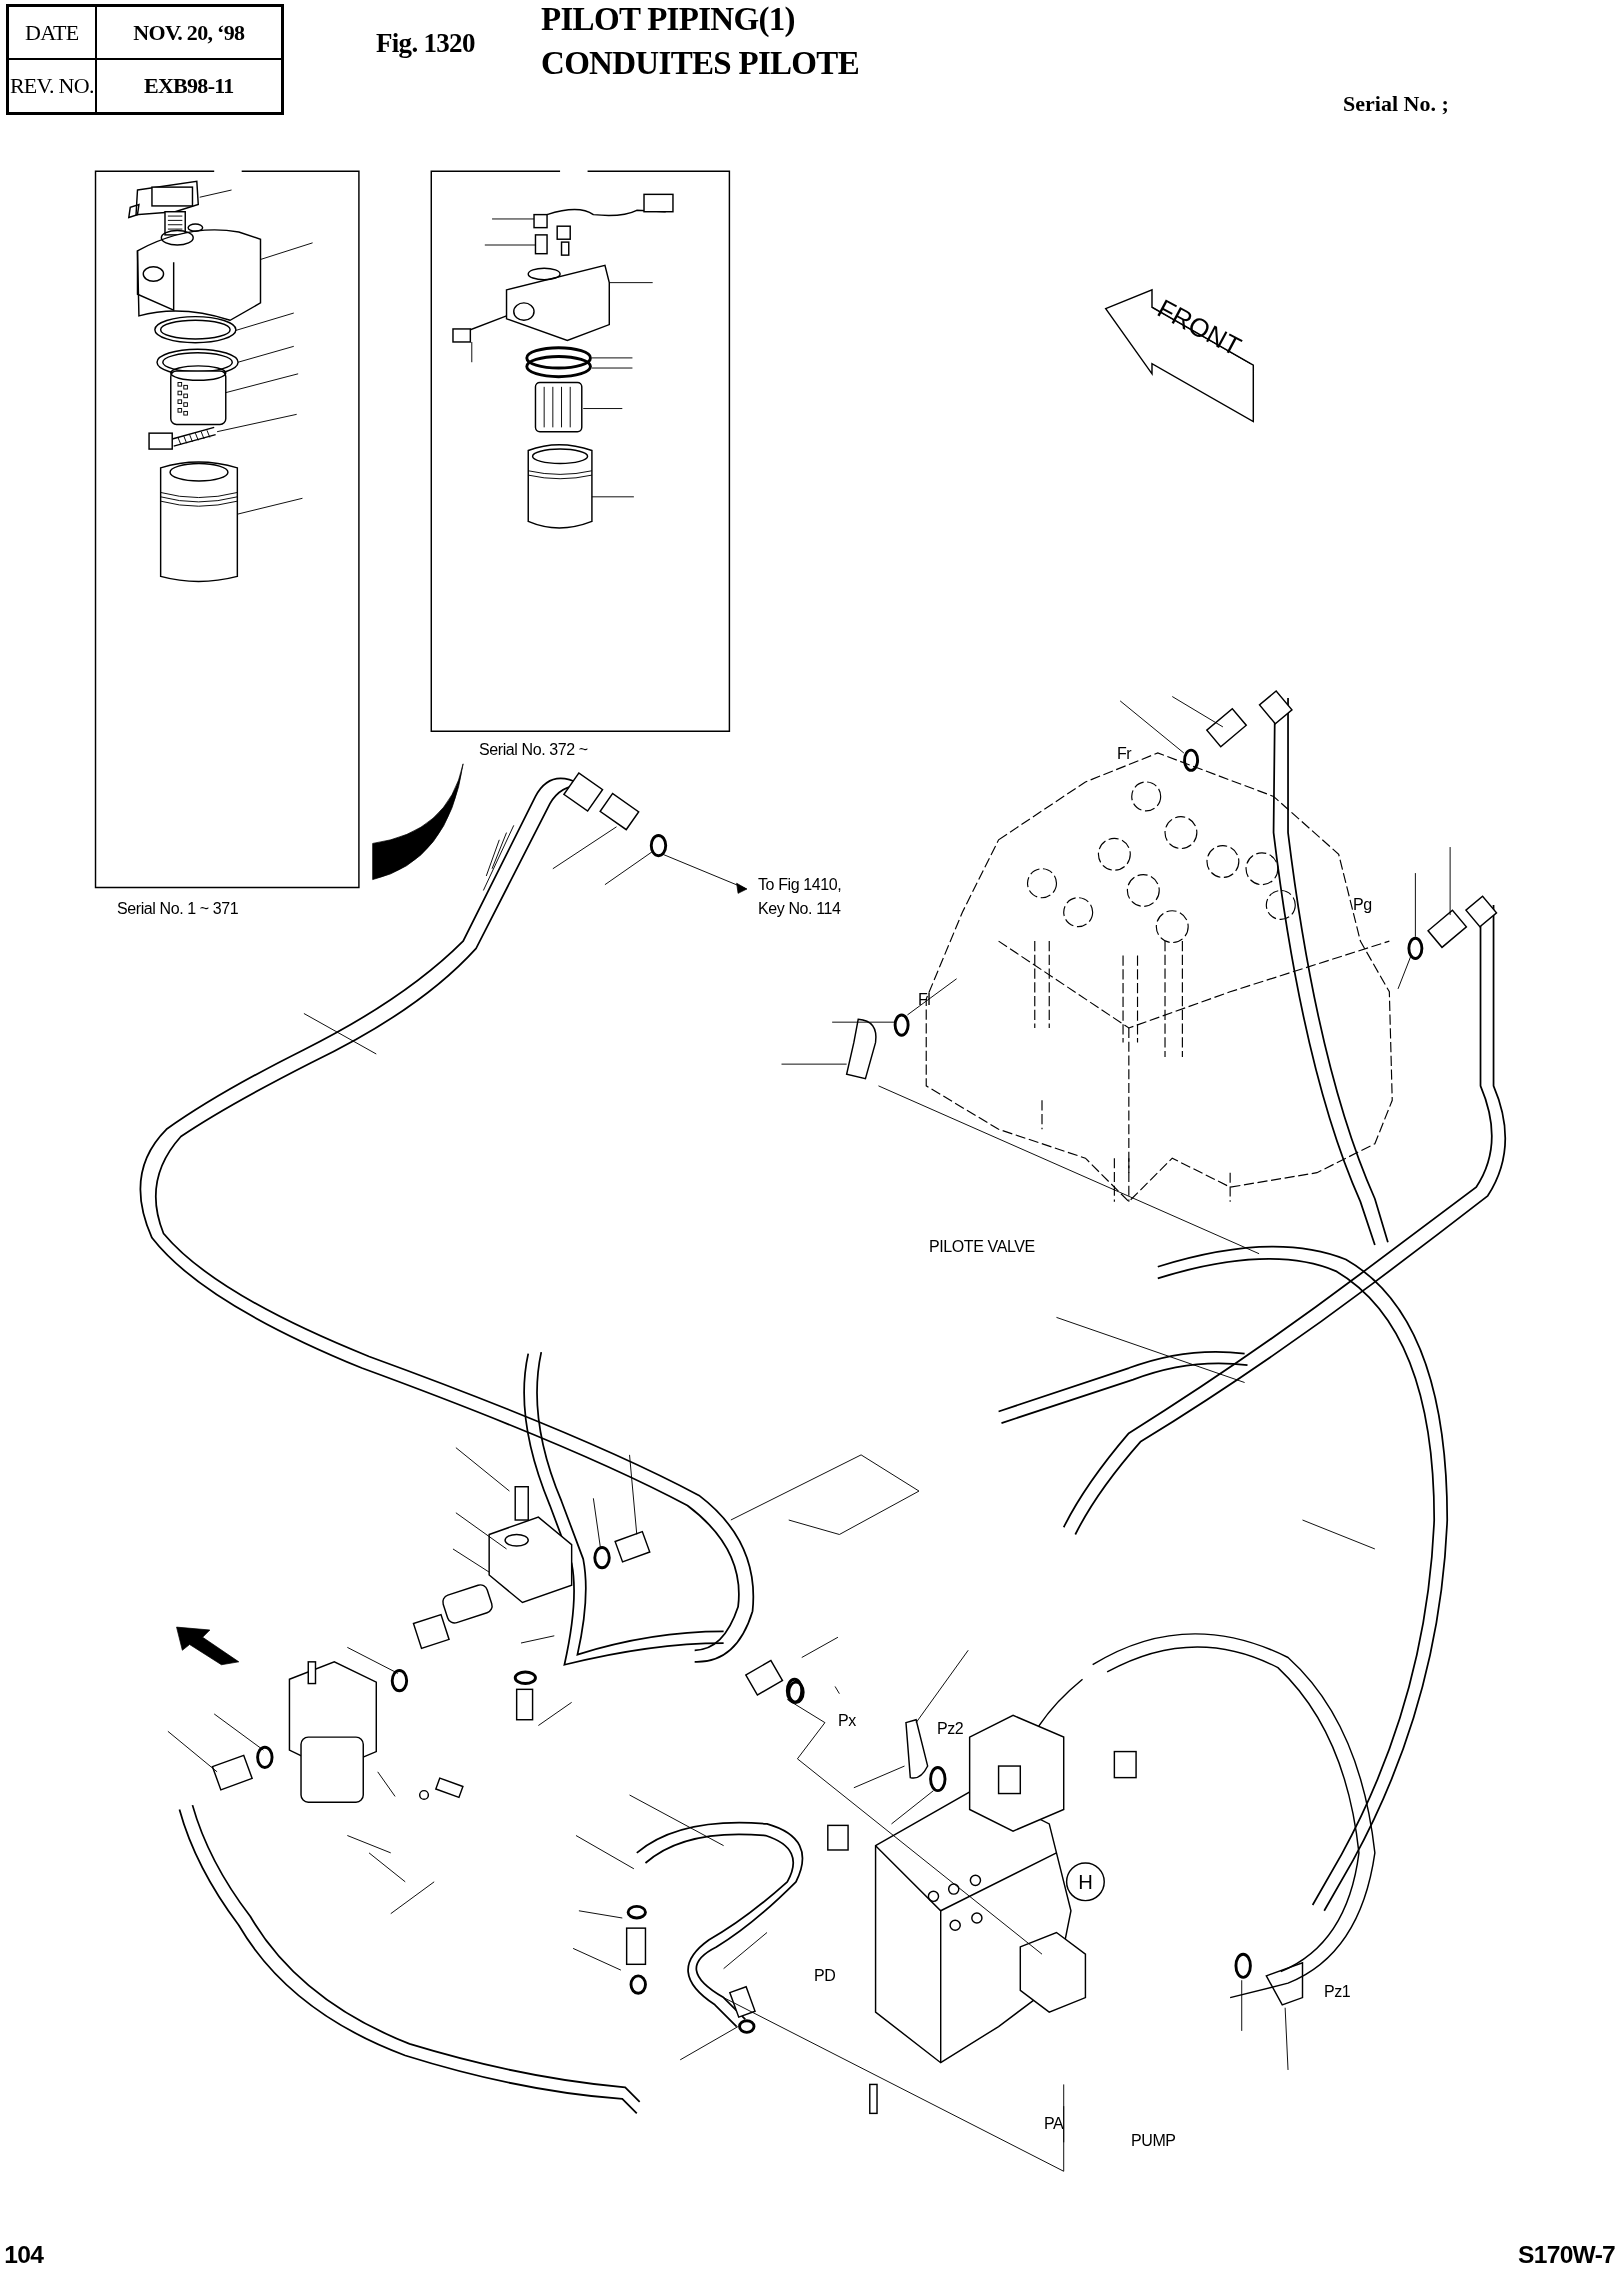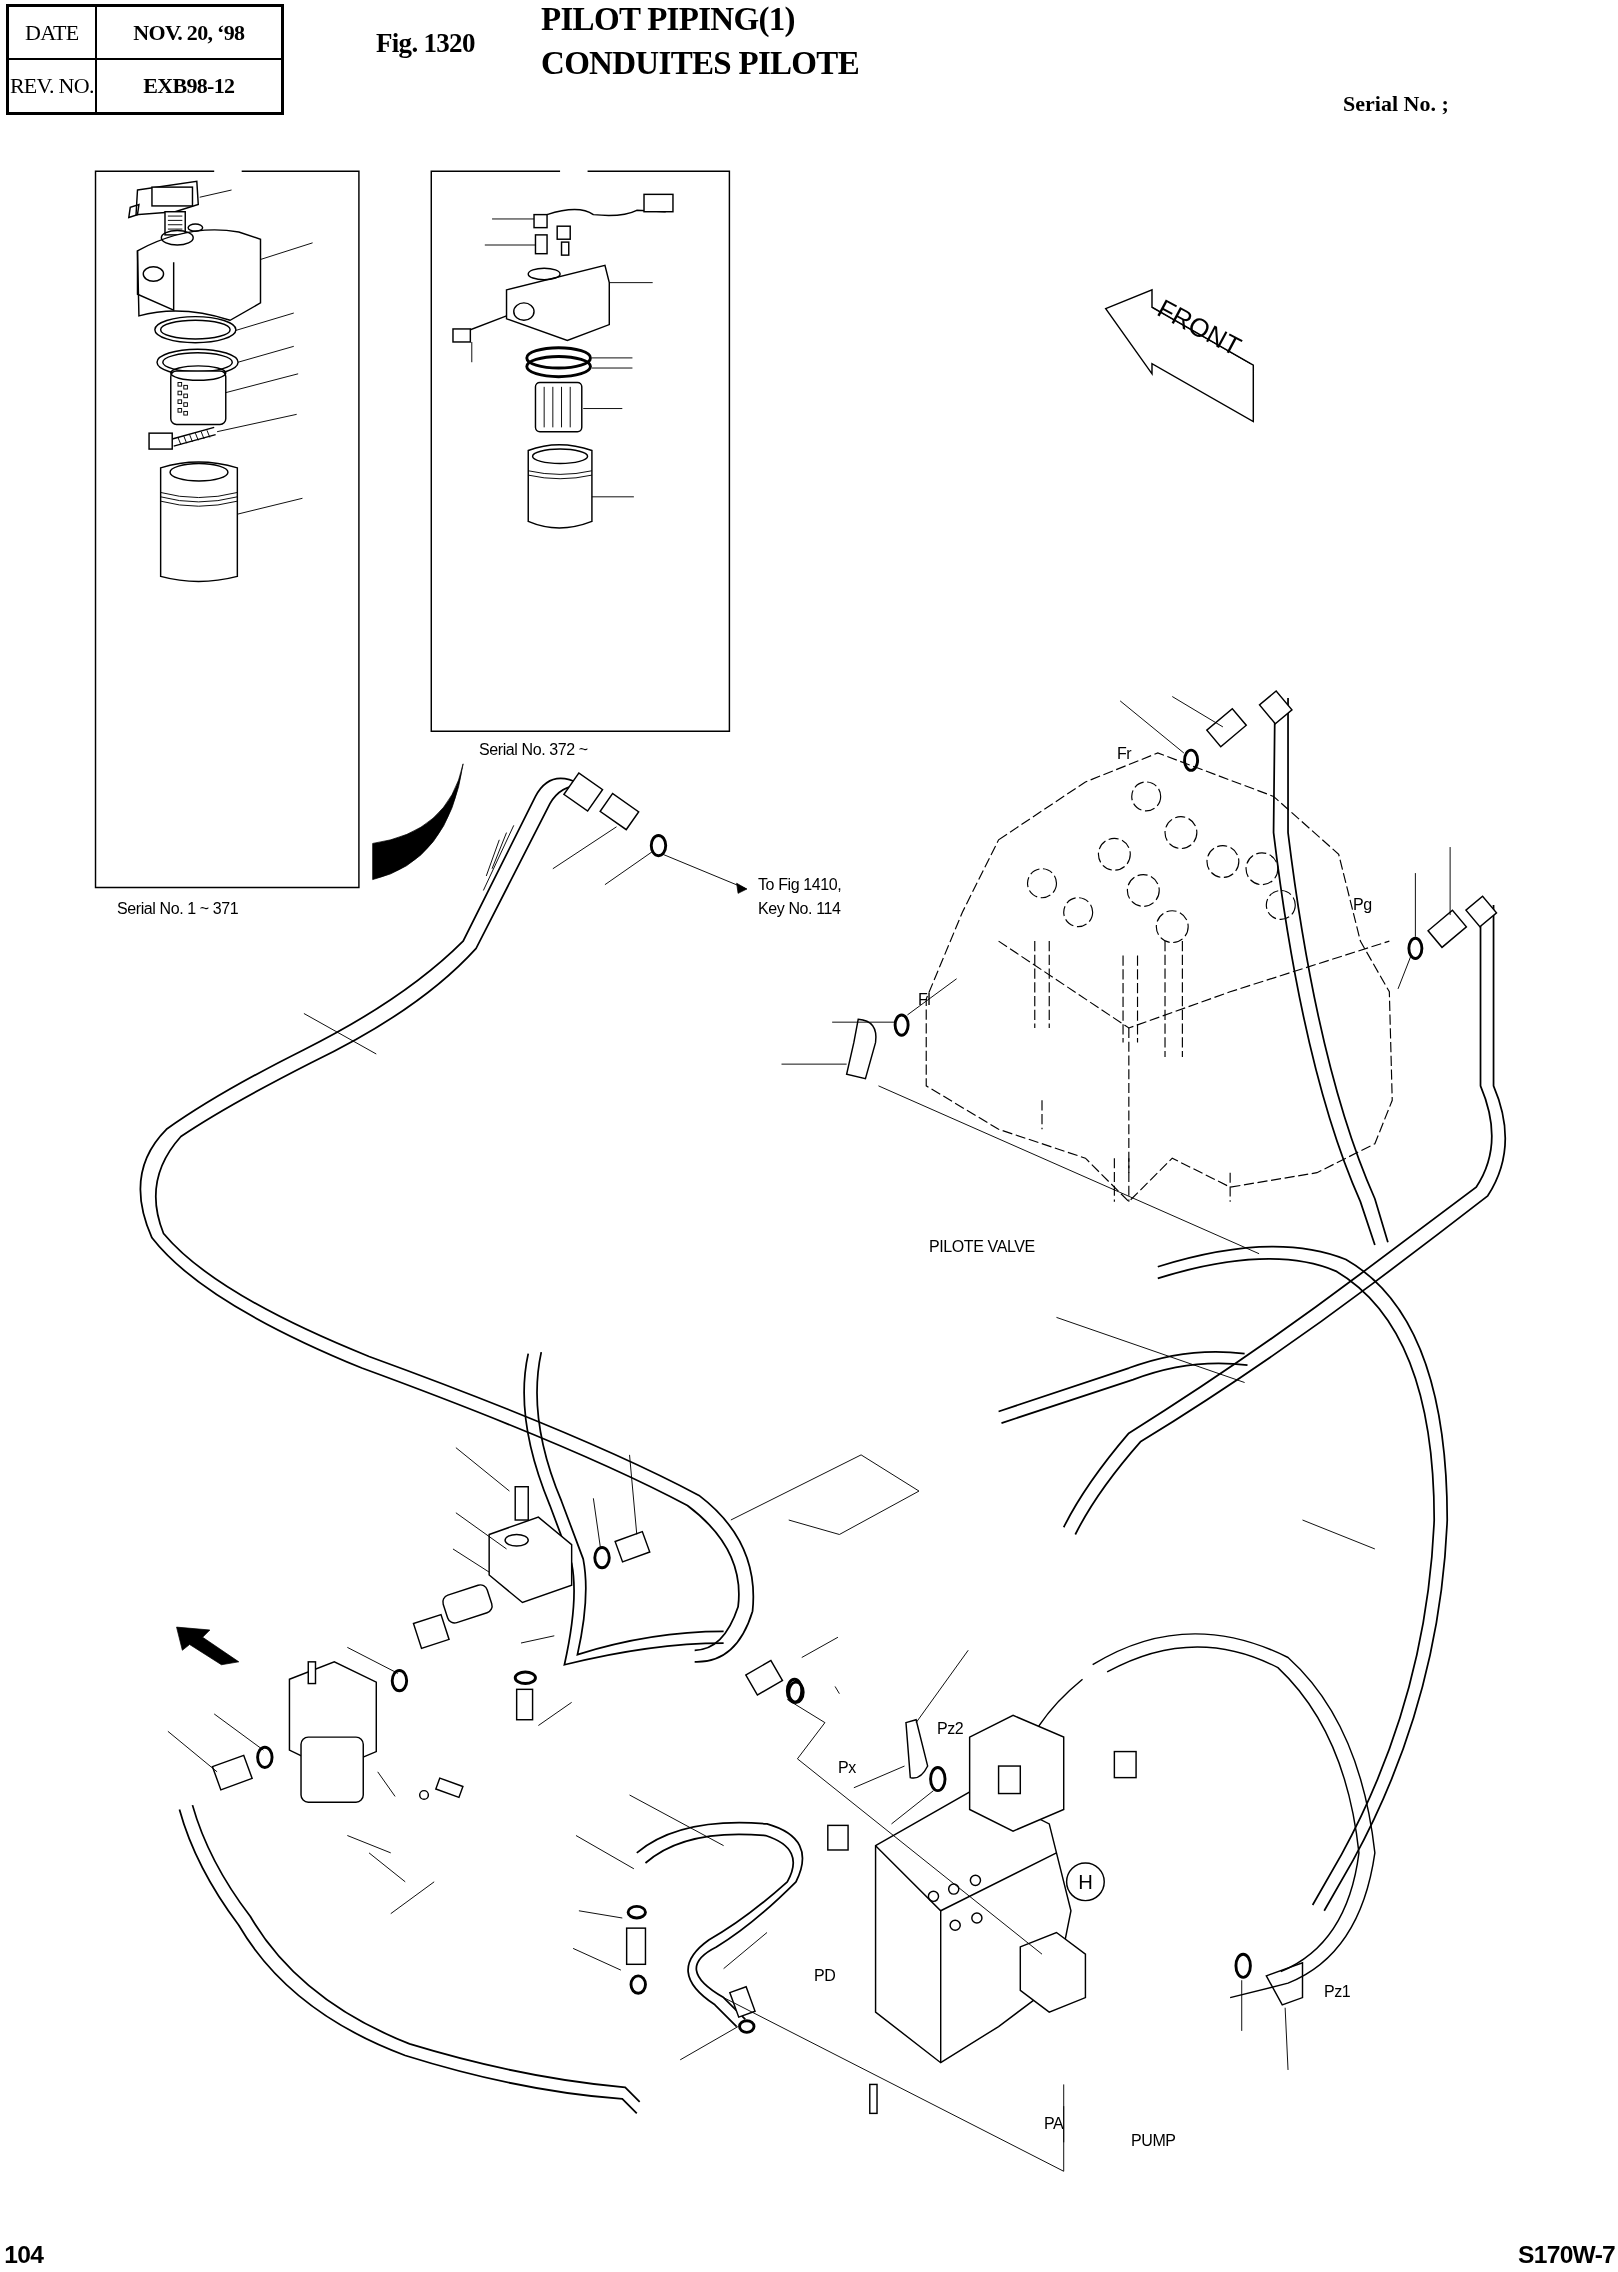--- a/index.html
+++ b/index.html
@@ -25,21 +25,21 @@
   .wht { fill:#fff; stroke:#000; stroke-width:2; }
   .blk { fill:#000; stroke:#000; }
 </style>
 </head>
 <body>
 
 <div class="abs hdr-table">
   <div class="hdr-cell">DATE</div>
   <div class="hdr-cell r">NOV. 20, ‘98</div>
   <div class="hdr-cell b">REV. NO.</div>
-  <div class="hdr-cell r b">EXB98-12</div>
+  <div class="hdr-cell r b">EXB98-11</div>
 </div>
 <div class="abs fig-no">Fig. 1320</div>
 <div class="abs title-1">PILOT PIPING(1)</div>
 <div class="abs title-2">CONDUITES PILOTE</div>
 <div class="abs serial-top">Serial No. ;</div>
 
 <svg class="drawing" width="1618" height="2273" viewBox="0 0 2236 3140">
 
   <g>
     <path class="ln" d="M296 236 H132 V1226 H496 V236 H334"></path>
@@ -322,21 +322,21 @@
 </svg>
 
 <div class="abs lbl" style="left:117px; top:900px;">Serial No. 1 ~ 371</div>
 <div class="abs lbl" style="left:479px; top:741px;">Serial No. 372 ~</div>
 <div class="abs lbl" style="left:758px; top:876px;">To Fig 1410,</div>
 <div class="abs lbl" style="left:758px; top:900px;">Key No. 114</div>
 <div class="abs lbl" style="left:1117px; top:745px;">Fr</div>
 <div class="abs lbl" style="left:1353px; top:896px;">Pg</div>
 <div class="abs lbl" style="left:918px; top:979px;margin-top:12px;">Fl</div>
 <div class="abs lbl" style="left:929px; top:1238px;">PILOTE VALVE</div>
-<div class="abs lbl" style="left:838px; top:1759px;">Px</div>
+<div class="abs lbl" style="left:838px; top:1712px;">Px</div>
 <div class="abs lbl" style="left:937px; top:1720px;">Pz2</div>
 <div class="abs lbl" style="left:814px; top:1967px;">PD</div>
 <div class="abs lbl" style="left:1324px; top:1983px;">Pz1</div>
 <div class="abs lbl" style="left:1044px; top:2115px;">PA</div>
 <div class="abs lbl" style="left:1131px; top:2132px;">PUMP</div>
 
 <div class="abs foot" style="left:4.3px; top:2241px;">104</div>
 <div class="abs foot" style="right:2.9px; top:2241px;">S170W-7</div>
 
 

